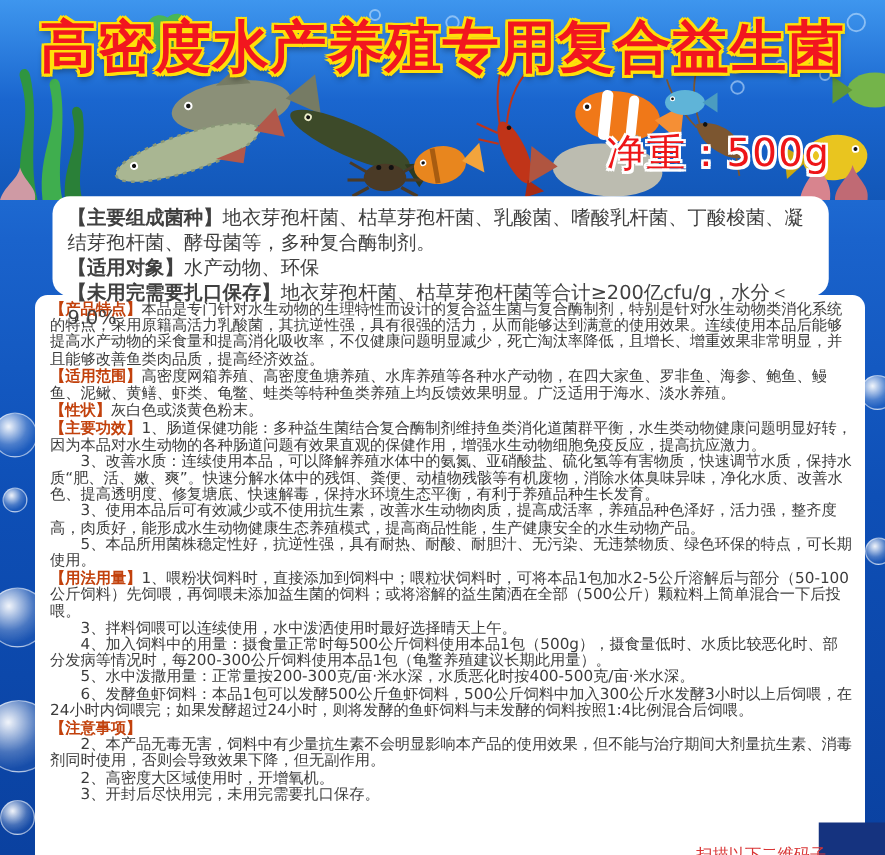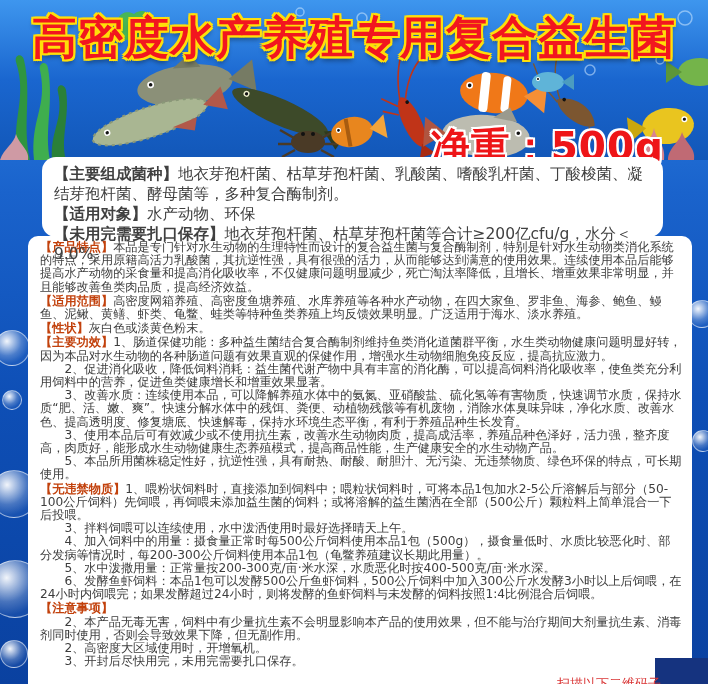--- a/index.html
+++ b/index.html
@@ -12,22 +12,22 @@
   .header{position:absolute;left:0;top:0;width:708px;height:160px;}
   .scene{position:absolute;left:0;top:0;}
   .title{
     position:absolute;top:8px;left:0;right:0;text-align:center;
     font-size:45px;font-weight:bold;color:#f2161f;letter-spacing:1px;white-space:nowrap;
     text-shadow:-2px 0 #ffdf0a,2px 0 #ffdf0a,0 -2px #ffdf0a,0 2px #ffdf0a,
                 -2px -2px #ffdf0a,2px 2px #ffdf0a,-2px 2px #ffdf0a,2px -2px #ffdf0a,
                 0 4px 5px rgba(0,0,0,.45);
   }
   .net-weight{
-    position:absolute;top:120px;right:44px;
-    font-size:39px;font-weight:bold;color:#ee1518;letter-spacing:1px;
+    position:absolute;top:102px;right:44px;
+    font-size:31px;font-weight:normal;color:#ee1518;letter-spacing:1px;
     text-shadow:-2px 0 #fff,2px 0 #fff,0 -2px #fff,0 2px #fff,
                 -2px -2px #fff,2px 2px #fff,-2px 2px #fff,2px -2px #fff;
   }
   
   .bubble{position:absolute;border-radius:50%;
     background:radial-gradient(circle at 35% 30%,rgba(255,255,255,.95),rgba(255,255,255,.25) 45%,rgba(255,255,255,.05) 70%);
     border:1px solid rgba(255,255,255,.55);}
   
   .info-panel{
     position:absolute;left:42px;top:157px;width:621px;height:80px;
@@ -228,27 +228,26 @@
           <p><span class="label">【产品特点】</span>本品是专门针对水生动物的生理特性而设计的复合益生菌与复合酶制剂，特别是针对水生动物类消化系统的特点，采用原籍高活力乳酸菌，其抗逆性强，具有很强的活力，从而能够达到满意的使用效果。连续使用本品后能够提高水产动物的采食量和提高消化吸收率，不仅健康问题明显减少，死亡淘汰率降低，且增长、增重效果非常明显，并且能够改善鱼类肉品质，提高经济效益。</p>
         </div>
         <div class="section">
           <p><span class="label">【适用范围】</span>高密度网箱养殖、高密度鱼塘养殖、水库养殖等各种水产动物，在四大家鱼、罗非鱼、海参、鲍鱼、鳗鱼、泥鳅、黄鳝、虾类、龟鳖、蛙类等特种鱼类养殖上均反馈效果明显。广泛适用于海水、淡水养殖。</p>
         </div>
         <div class="section">
           <p><span class="label">【性状】</span>灰白色或淡黄色粉末。</p>
         </div>
         <div class="section">
           <p><span class="label">【主要功效】</span>1、肠道保健功能：多种益生菌结合复合酶制剂维持鱼类消化道菌群平衡，水生类动物健康问题明显好转，因为本品对水生动物的各种肠道问题有效果直观的保健作用，增强水生动物细胞免疫反应，提高抗应激力。</p>
-          <p class="indent">2、促进消化吸收，降低饲料消耗：益生菌代谢产物中具有丰富的消化酶，可以提高饲料消化吸收率，使鱼类充分利用饲料中的营养，促进鱼类健康增长和增重效果显著。</p>
           <p class="indent">3、改善水质：连续使用本品，可以降解养殖水体中的氨氮、亚硝酸盐、硫化氢等有害物质，快速调节水质，保持水质“肥、活、嫩、爽”。快速分解水体中的残饵、粪便、动植物残骸等有机废物，消除水体臭味异味，净化水质、改善水色、提高透明度、修复塘底、快速解毒，保持水环境生态平衡，有利于养殖品种生长发育。</p>
           <p class="indent">3、使用本品后可有效减少或不使用抗生素，改善水生动物肉质，提高成活率，养殖品种色泽好，活力强，整齐度高，肉质好，能形成水生动物健康生态养殖模式，提高商品性能，生产健康安全的水生动物产品。</p>
           <p class="indent">5、本品所用菌株稳定性好，抗逆性强，具有耐热、耐酸、耐胆汁、无污染、无违禁物质、绿色环保的特点，可长期使用。</p>
         </div>
         <div class="section">
-          <p><span class="label">【无违禁物质】</span>1、喂粉状饲料时，直接添加到饲料中；喂粒状饲料时，可将本品1包加水2-5公斤溶解后与部分（50-100公斤饲料）先饲喂，再饲喂未添加益生菌的饲料；或将溶解的益生菌洒在全部（500公斤）颗粒料上简单混合一下后投喂。</p>
+          <p><span class="label">【用法用量】</span>1、喂粉状饲料时，直接添加到饲料中；喂粒状饲料时，可将本品1包加水2-5公斤溶解后与部分（50-100公斤饲料）先饲喂，再饲喂未添加益生菌的饲料；或将溶解的益生菌洒在全部（500公斤）颗粒料上简单混合一下后投喂。</p>
           <p class="indent">3、拌料饲喂可以连续使用，水中泼洒使用时最好选择晴天上午。</p>
           <p class="indent">4、加入饲料中的用量：摄食量正常时每500公斤饲料使用本品1包（500g），摄食量低时、水质比较恶化时、部分发病等情况时，每200-300公斤饲料使用本品1包（龟鳖养殖建议长期此用量）。</p>
           <p class="indent">5、水中泼撒用量：正常量按200-300克/亩·米水深，水质恶化时按400-500克/亩·米水深。</p>
           <p class="indent">6、发酵鱼虾饲料：本品1包可以发酵500公斤鱼虾饲料，500公斤饲料中加入300公斤水发酵3小时以上后饲喂，在24小时内饲喂完；如果发酵超过24小时，则将发酵的鱼虾饲料与未发酵的饲料按照1:4比例混合后饲喂。</p>
         </div>
         <div class="section">
           <p><span class="label">【注意事项】</span></p>
           <p class="indent">2、本产品无毒无害，饲料中有少量抗生素不会明显影响本产品的使用效果，但不能与治疗期间大剂量抗生素、消毒剂同时使用，否则会导致效果下降，但无副作用。</p>
           <p class="indent">2、高密度大区域使用时，开增氧机。</p>
           <p class="indent">3、开封后尽快用完，未用完需要扎口保存。</p>

